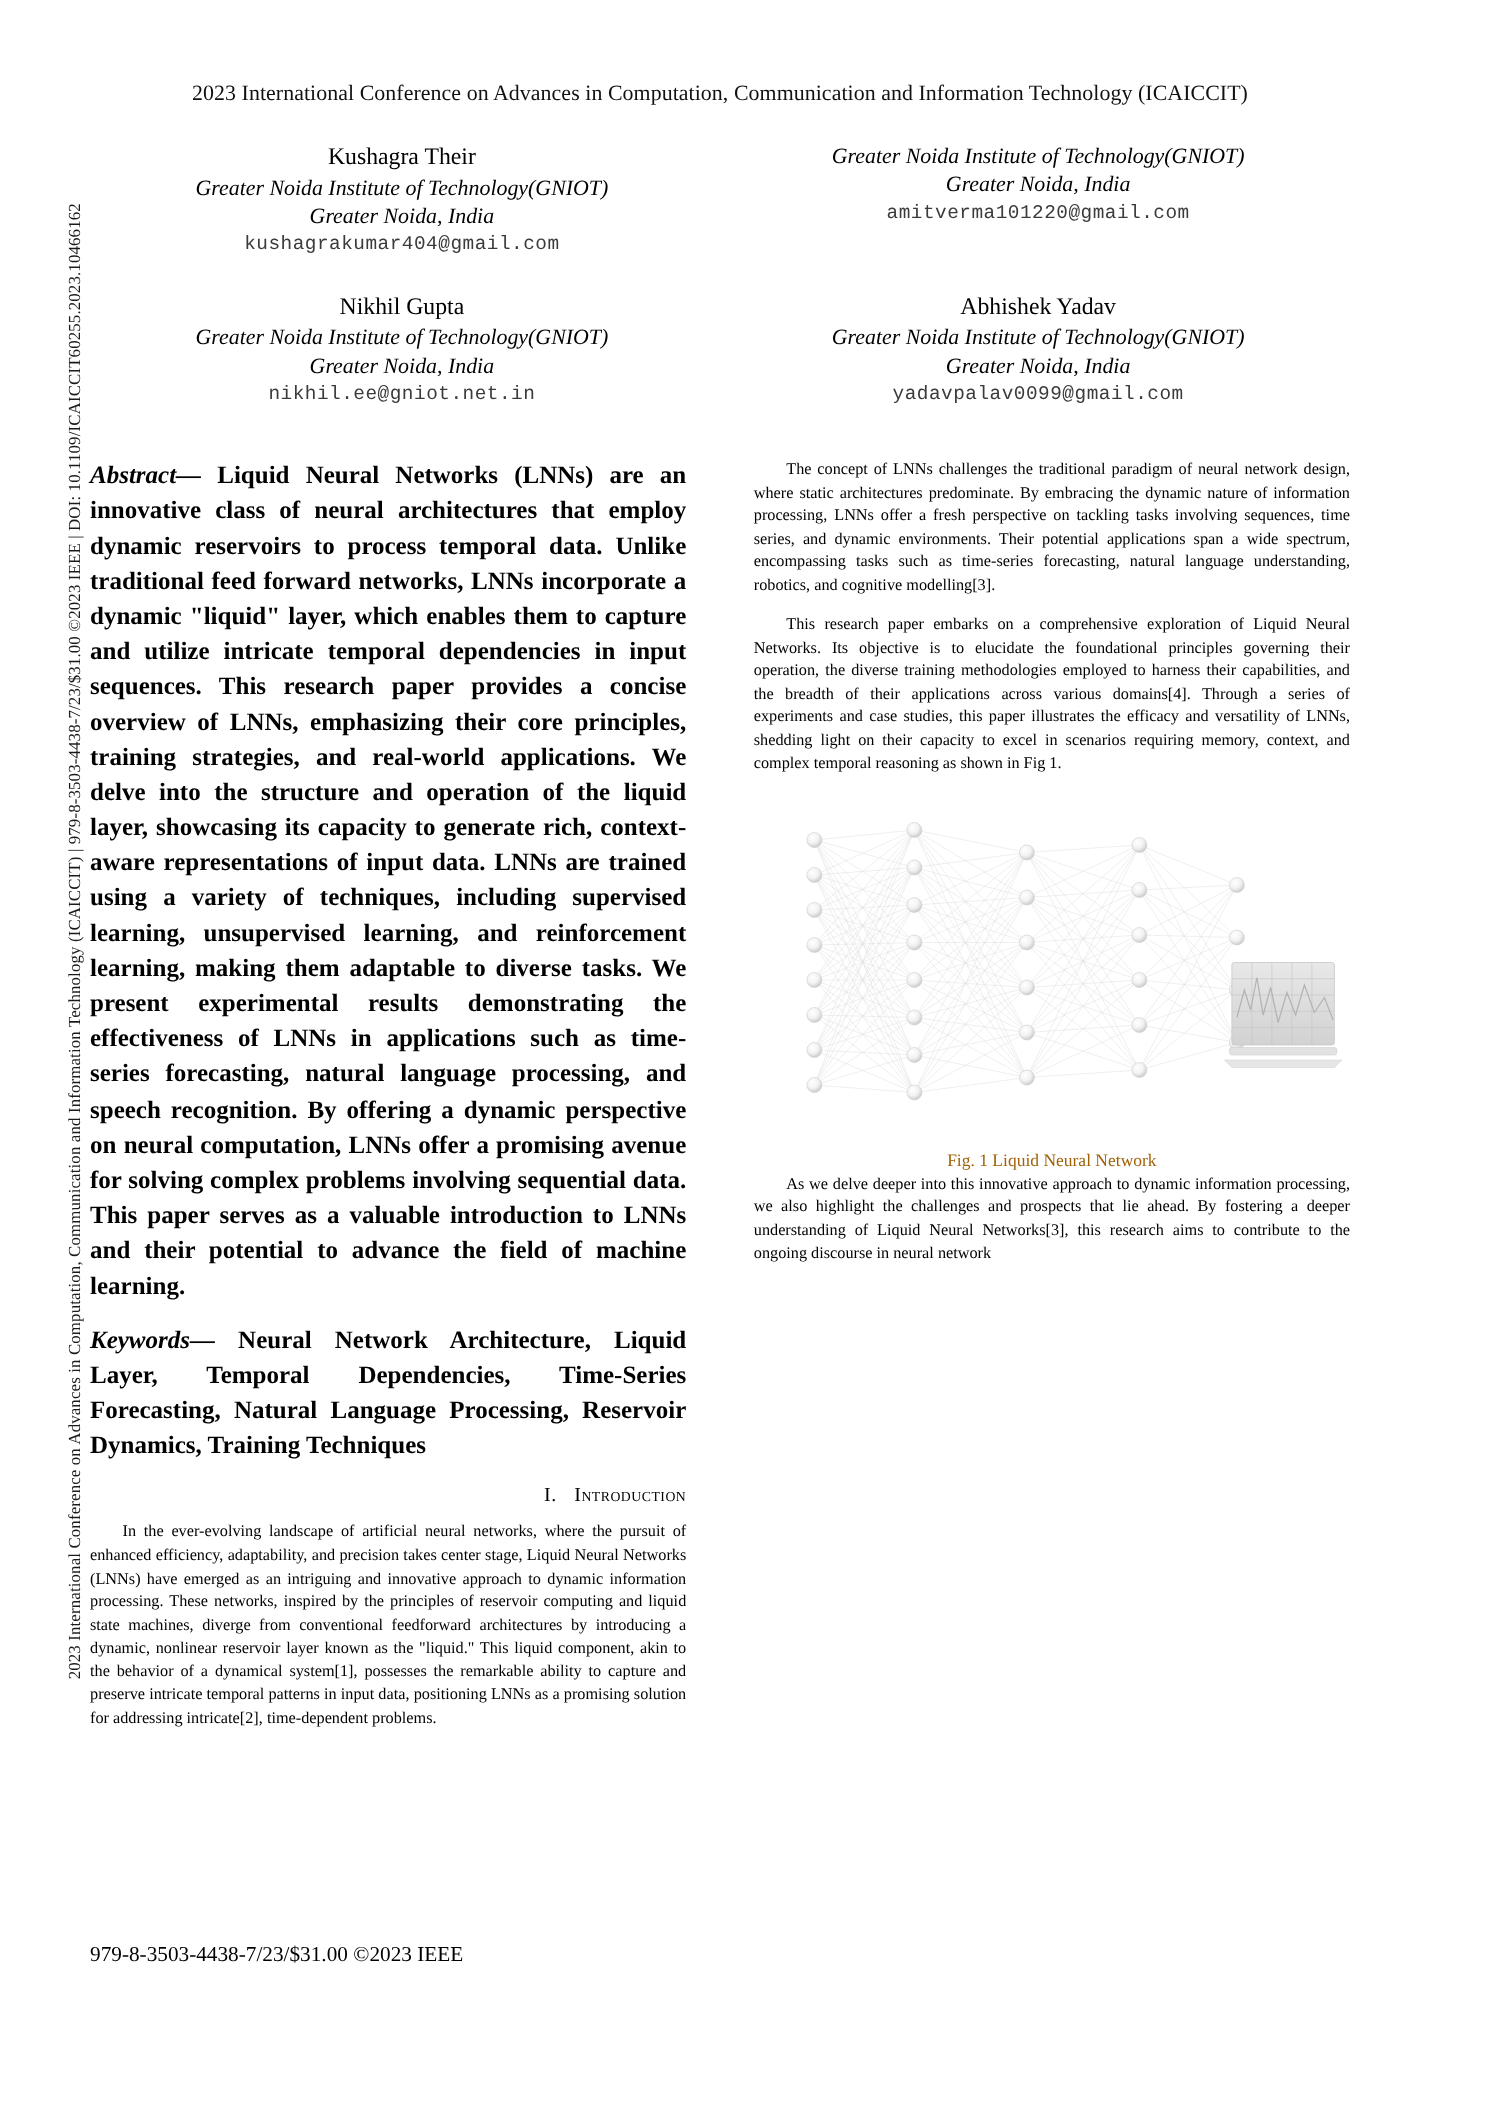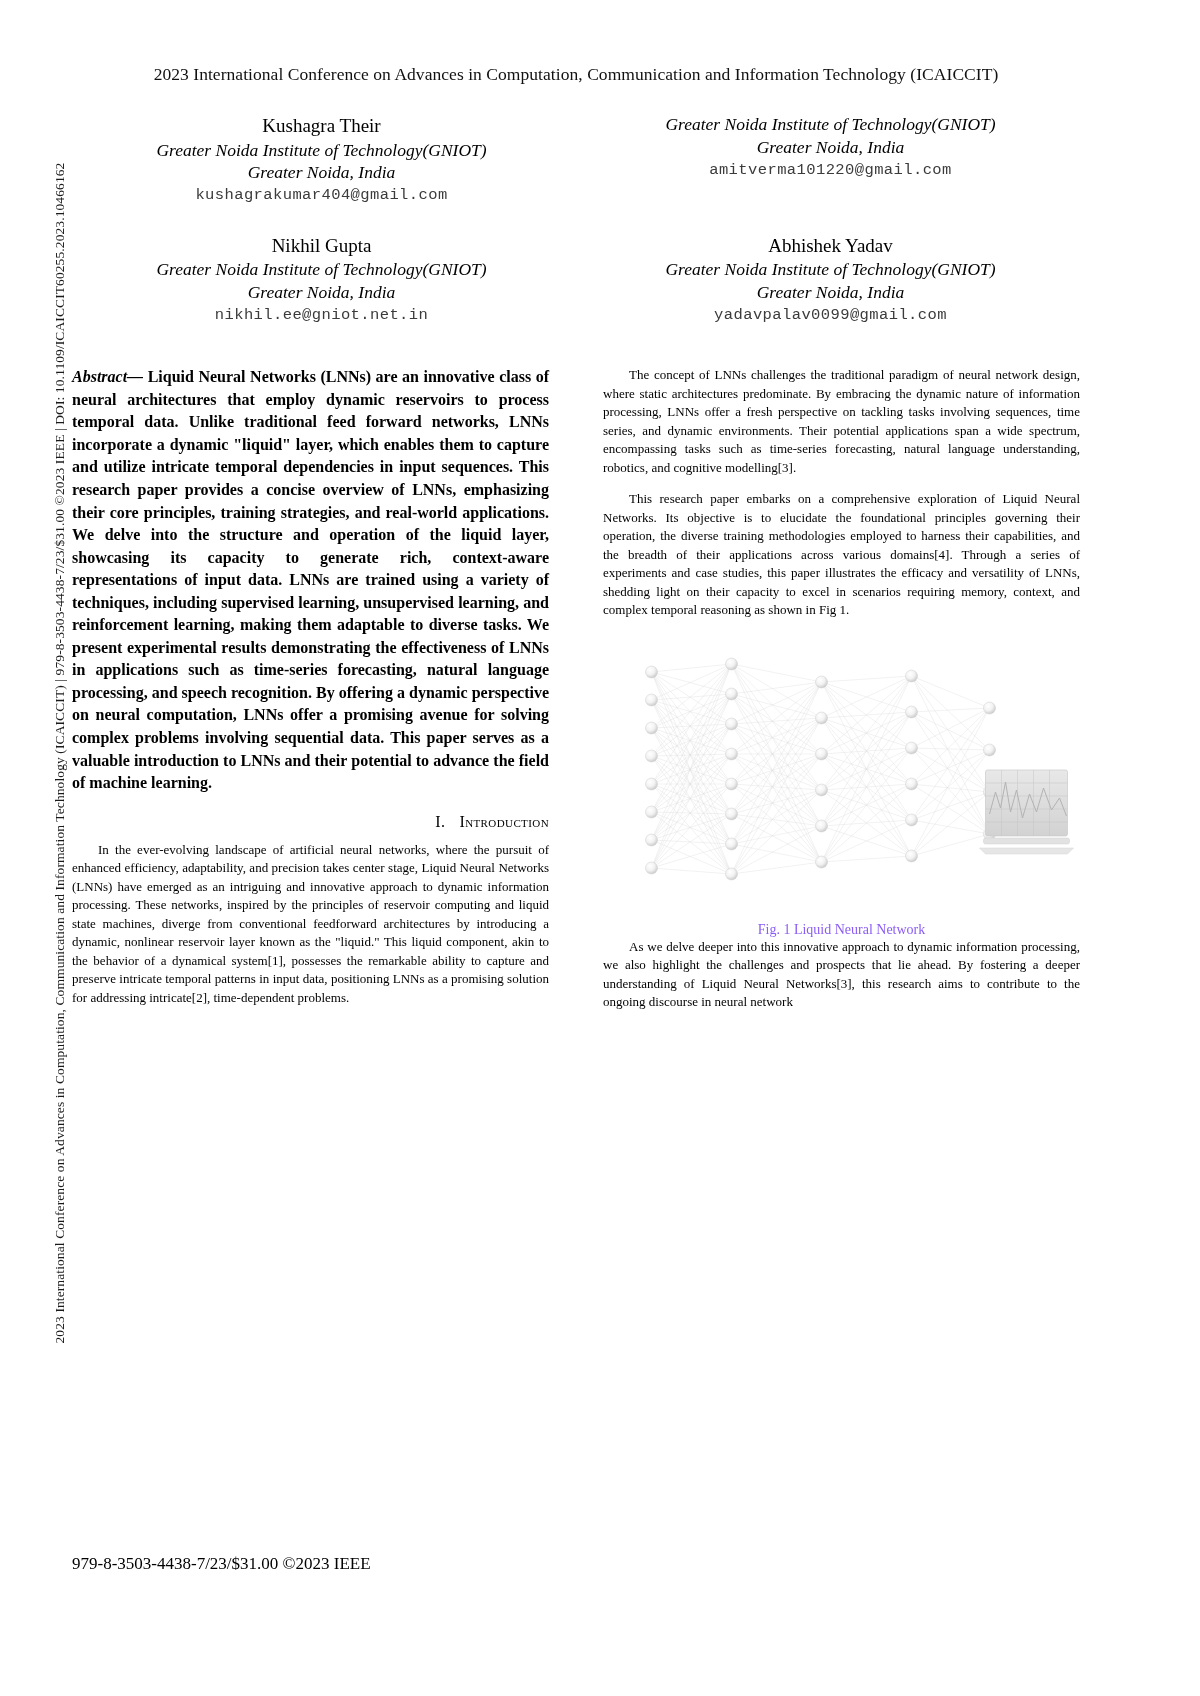--- a/index.html
+++ b/index.html
@@ -110,21 +110,21 @@
   
   .body-cols {
     margin-top: 40px;
     display: grid;
     grid-template-columns: 477px 1fr;
     column-gap: 54px;
   }
   .col { width: 100%; }
 
   p.abstract, p.keywords {
-    font-size: 16px;
+    font-size: 20px;
     line-height: 1.41;
     text-align: justify;
     font-weight: bold;
     margin: 0 0 15px 0;
     color: #000;
     hyphens: auto;
   }
   p.abstract .lead, p.keywords .lead {
     font-style: italic;
     font-weight: bold;
@@ -162,21 +162,21 @@
     position: relative;
     width: 100%;
     height: 258px;
     margin: 0 auto;
     overflow: hidden;
   }
   .figure-box svg { display: block; width: 100%; height: 100%; }
   .figure-caption {
     font-size: 14px;
     margin-top: 22px;
-    color: #8b5cf6;
+    color: #a16207;
     text-align: center;
   }
 
   
   .footer-note {
     position: absolute;
     left: 72px;
     bottom: 122px;
     font-size: 17px;
     color: #000;
@@ -226,20 +226,21 @@
       </div>
 
     </div>
 
     <div class="body-cols">
 
       <div class="col">
 
         <p class="abstract"><span class="lead">Abstract—</span><span> Liquid Neural Networks (LNNs) are an innovative class of neural architectures that employ dynamic reservoirs to process temporal data. Unlike traditional feed forward networks, LNNs incorporate a dynamic "liquid" layer, which enables them to capture and utilize intricate temporal dependencies in input sequences. This research paper provides a concise overview of LNNs, emphasizing their core principles, training strategies, and real-world applications. We delve into the structure and operation of the liquid layer, showcasing its capacity to generate rich, context-aware representations of input data. LNNs are trained using a variety of techniques, including supervised learning, unsupervised learning, and reinforcement learning, making them adaptable to diverse tasks. We present experimental results demonstrating the effectiveness of LNNs in applications such as time-series forecasting, natural language processing, and speech recognition. By offering a dynamic perspective on neural computation, LNNs offer a promising avenue for solving complex problems involving sequential data. This paper serves as a valuable introduction to LNNs and their potential to advance the field of machine learning.</span></p>
 
+        <p class="keywords"><span class="lead">Keywords—</span><span> Neural Network Architecture, Liquid Layer, Temporal Dependencies, Time-Series Forecasting, Natural Language Processing, Reservoir Dynamics, Training Techniques</span></p>
 
         <div class="section-head"><span class="numeral">I.</span><span>Introduction</span></div>
 
         <p class="body-par">In the ever-evolving landscape of artificial neural networks, where the pursuit of enhanced efficiency, adaptability, and precision takes center stage, Liquid Neural Networks (LNNs) have emerged as an intriguing and innovative approach to dynamic information processing. These networks, inspired by the principles of reservoir computing and liquid state machines, diverge from conventional feedforward architectures by introducing a dynamic, nonlinear reservoir layer known as the "liquid." This liquid component, akin to the behavior of a dynamical system[1], possesses the remarkable ability to capture and preserve intricate temporal patterns in input data, positioning LNNs as a promising solution for addressing intricate[2], time-dependent problems.</p>
 
       </div>
 
       <div class="col">
 
         <p class="body-par">The concept of LNNs challenges the traditional paradigm of neural network design, where static architectures predominate. By embracing the dynamic nature of information processing, LNNs offer a fresh perspective on tackling tasks involving sequences, time series, and dynamic environments. Their potential applications span a wide spectrum, encompassing tasks such as time-series forecasting, natural language understanding, robotics, and cognitive modelling[3].</p>

